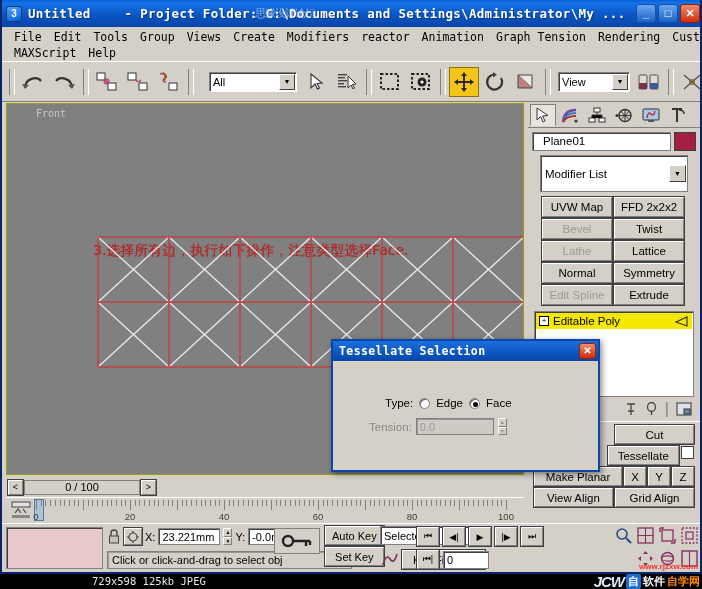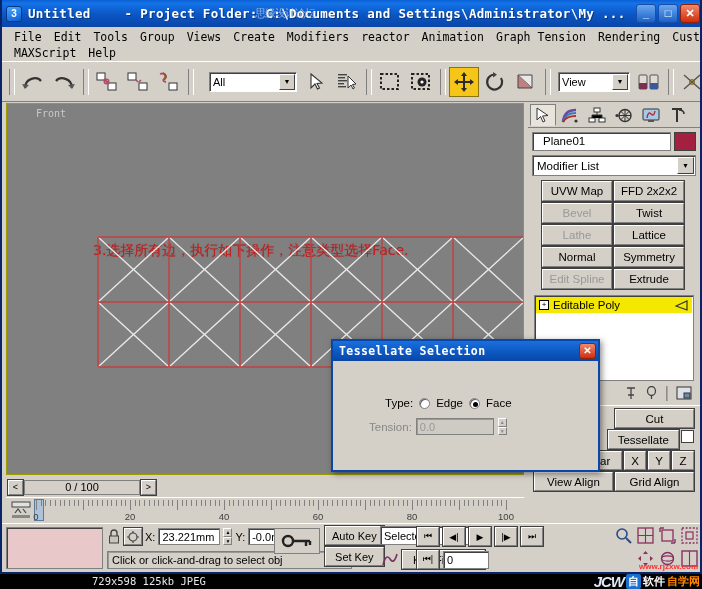--- a/index.html
+++ b/index.html
@@ -129,21 +129,21 @@
   }
   .cmdtab.sel { background: #e8e4dc; border: 1px solid #808080; border-bottom-color: #e8e4dc; }
   .namerow { display: flex; padding: 4px 4px 2px 4px; gap: 3px; align-items: center; }
   .namefield {
     flex: 1; height: 19px; background: #fff;
     border: 1px solid #808080; box-shadow: inset 1px 1px 0 #404040;
     font-size: 11.5px; padding-left: 10px; line-height: 17px; color:#000;
   }
   .colorswatch { width: 22px; height: 19px; border: 1px solid #404040; flex: none; }
   .modlist {
-    margin: 2px 4px; height: 21px; background: #fff;
+    margin: 2px 12px; height: 37px; background: #fff;
     border: 1px solid #808080; box-shadow: inset 1px 1px 0 #404040;
     display: flex; align-items: center; font-size: 11.5px; padding-left: 4px;
   }
   .modlist .arw {
     width: 17px; height: 17px; margin-left: auto; margin-right: 1px;
     background: #d4d0c8; border: 1px solid #fff; border-right-color:#404040; border-bottom-color:#404040;
     display: flex; align-items: center; justify-content: center; font-size: 7px;
   }
   .modgrid { display: grid; grid-template-columns: 1fr 1fr; gap: 2px; padding: 3px 16px 2px 14px; }
   .mbtn {

